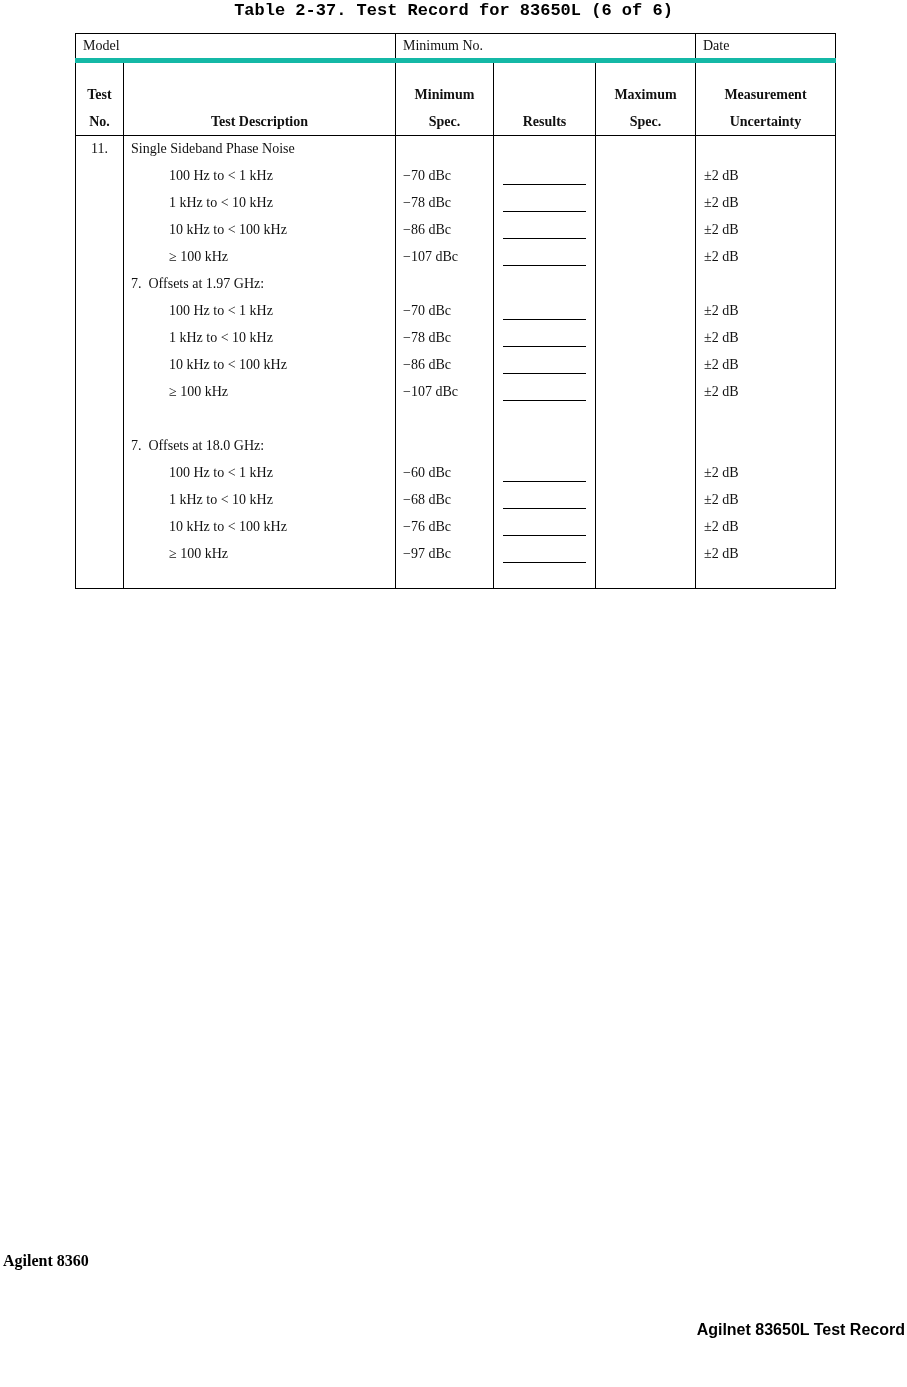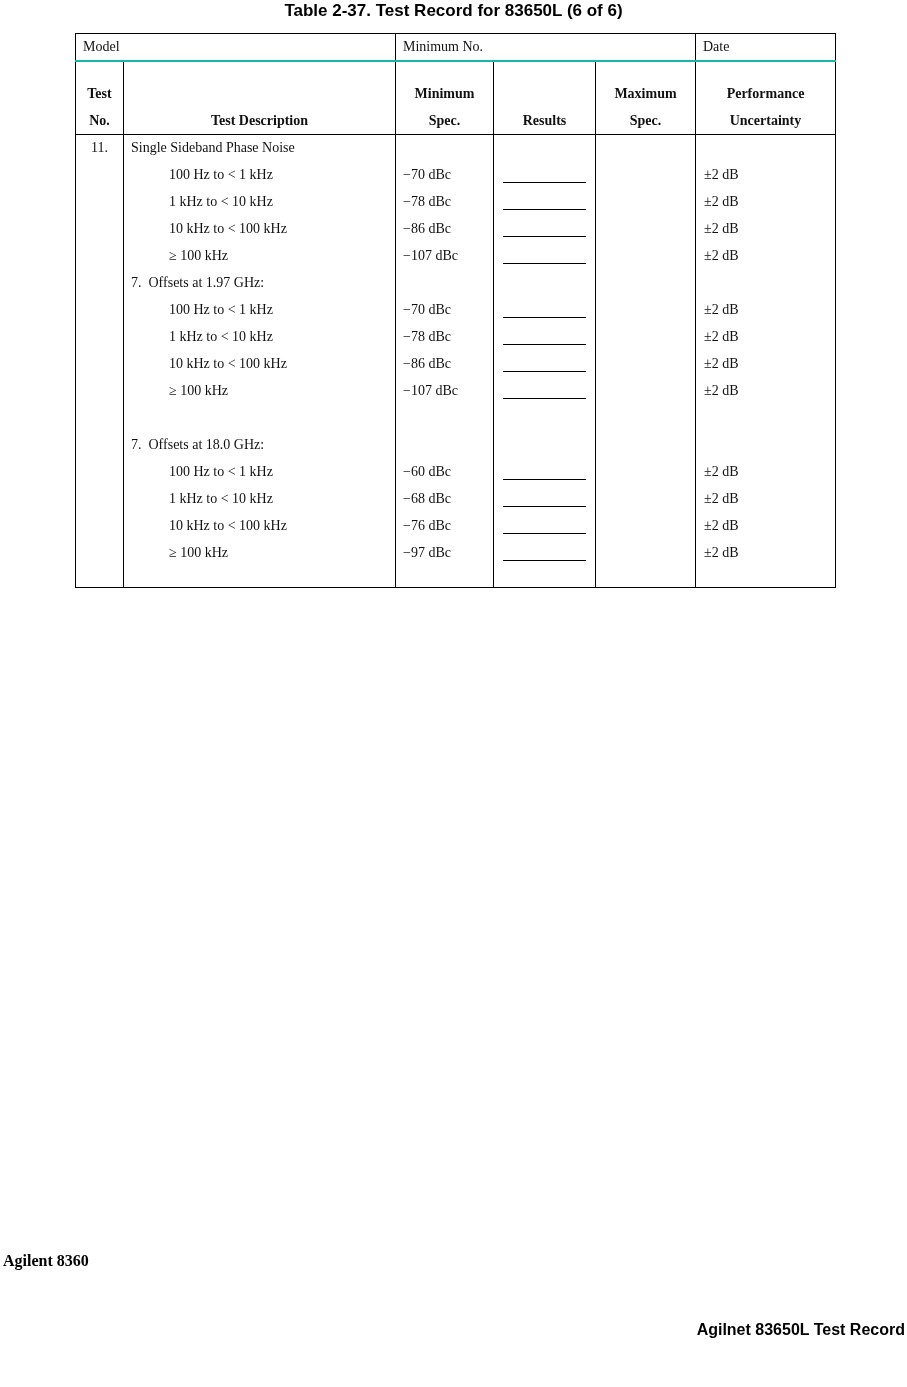--- a/index.html
+++ b/index.html
@@ -7,37 +7,37 @@
   body {
     width:907px; height:1387px;
     font-family:"Liberation Serif", serif;
     color:#000;
   }
   .page { position:relative; width:907px; height:1387px; background:#fff; overflow:hidden; }
 
   .title {
     position:absolute; top:1px; left:0; width:907px;
     text-align:center;
-    font-family:Liberation Sans, sans-serif;
+    font-family:Liberation Mono, monospace;
     font-weight:bold; font-size:17px; line-height:20px;
   }
 
   table.record {
     position:absolute; left:75px; top:33px; width:760px;
     border-collapse:collapse; table-layout:fixed;
     font-size:14px; color:#111;
     border:1px solid #000;
   }
   .record td, .record th { overflow:hidden; }
 
   
   .info td {
     height:27px; vertical-align:middle;
     padding-left:7px;
-    border-bottom:2px solid #14b8a6;
+    border-bottom:5px solid #14b8a6;
   }
   .info td.div { border-right:1px solid #000; }
 
   
   .head th {
     font-weight:bold; text-align:center; vertical-align:top;
     padding-top:18px; height:56px;
     border-bottom:1px solid #000;
   }
   .head th.div { border-right:1px solid #000; }
@@ -112,21 +112,21 @@
       </th>
       <th class="div">
         <div class="hl"></div>
         <div class="hl">Results</div>
       </th>
       <th class="div">
         <div class="hl">Maximum</div>
         <div class="hl">Spec.</div>
       </th>
       <th>
-        <div class="hl">Performance</div>
+        <div class="hl">Measurement</div>
         <div class="hl">Uncertainty</div>
       </th>
     </tr>
 
     <tr class="line">
       <td class="c1 tno">11.</td>
       <td class="c2 lead">Single Sideband Phase Noise</td>
       <td class="c3"></td>
       <td class="c4"></td>
       <td class="c5"></td>

